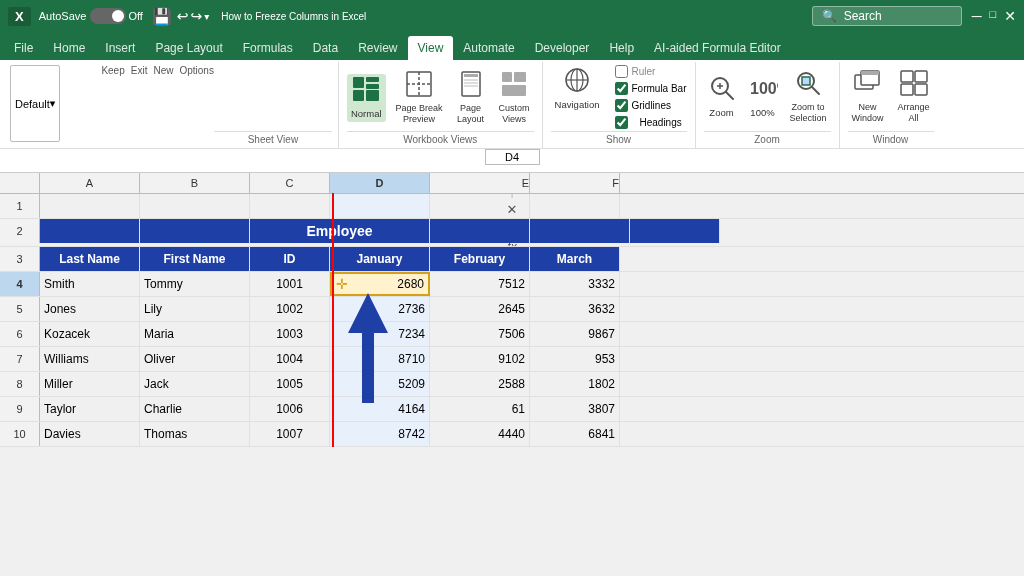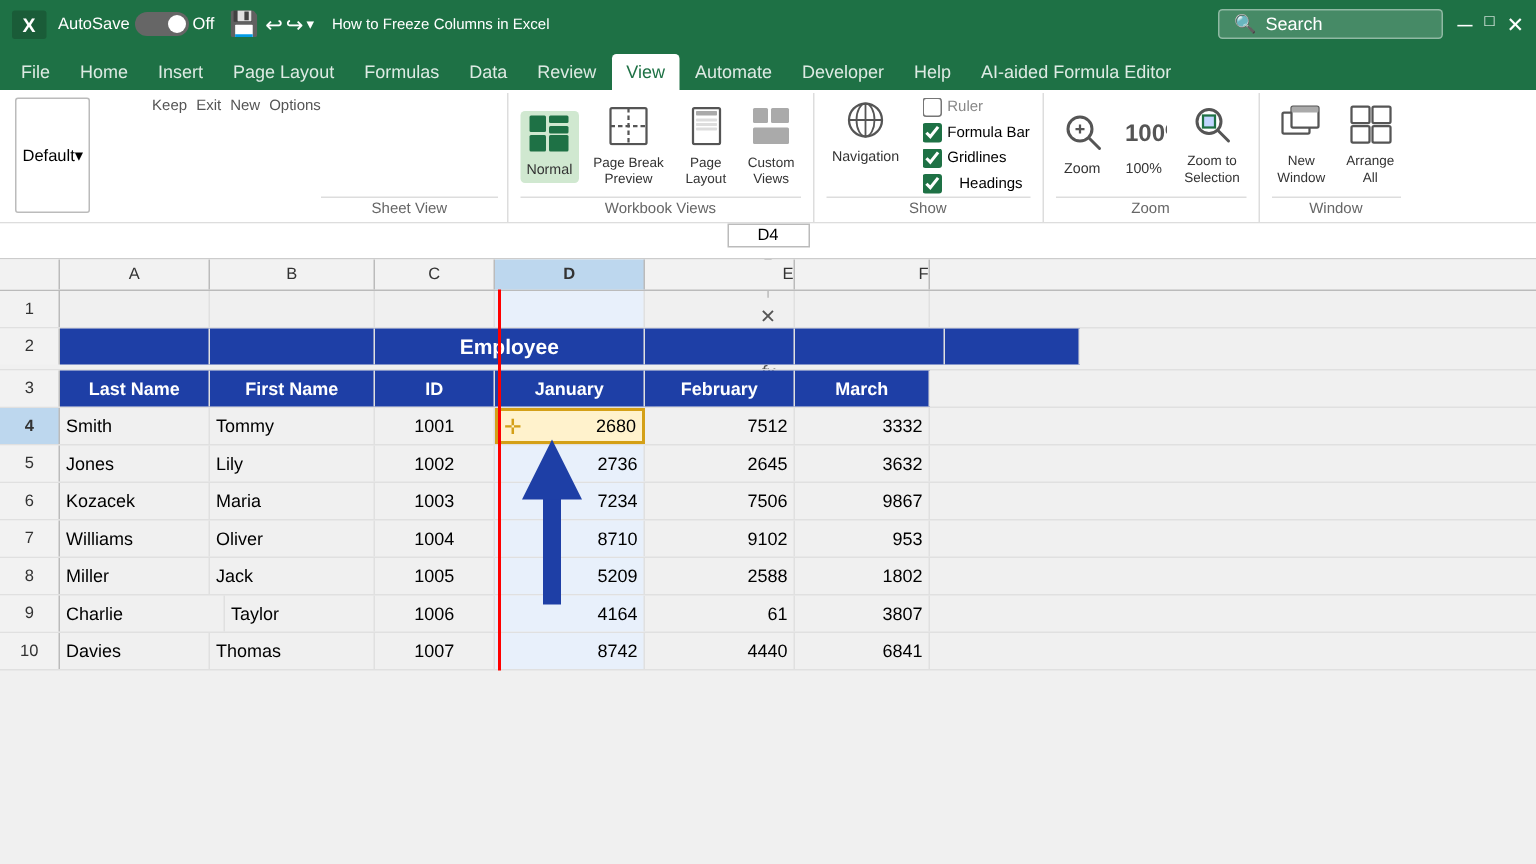--- a/index.html
+++ b/index.html
@@ -504,22 +504,22 @@
     <div class="cell col-a">Miller</div>
     <div class="cell col-b">Jack</div>
     <div class="cell col-c">1005</div>
     <div class="cell col-d selected-col" style="justify-content:flex-end;">5209</div>
     <div class="cell col-e" style="justify-content:flex-end;">2588</div>
     <div class="cell col-f" style="justify-content:flex-end;">1802</div>
   </div>
 
   <div class="sheet-row">
     <div class="row-num">9</div>
+    <div class="cell col-a">Taylor</div>
     <div class="cell col-b">Charlie</div>
-    <div class="cell col-a">Taylor</div>
     <div class="cell col-c">1006</div>
     <div class="cell col-d selected-col" style="justify-content:flex-end;">4164</div>
     <div class="cell col-e" style="justify-content:flex-end;">61</div>
     <div class="cell col-f" style="justify-content:flex-end;">3807</div>
   </div>
 
   <div class="sheet-row">
     <div class="row-num">10</div>
     <div class="cell col-a">Davies</div>
     <div class="cell col-b">Thomas</div>

